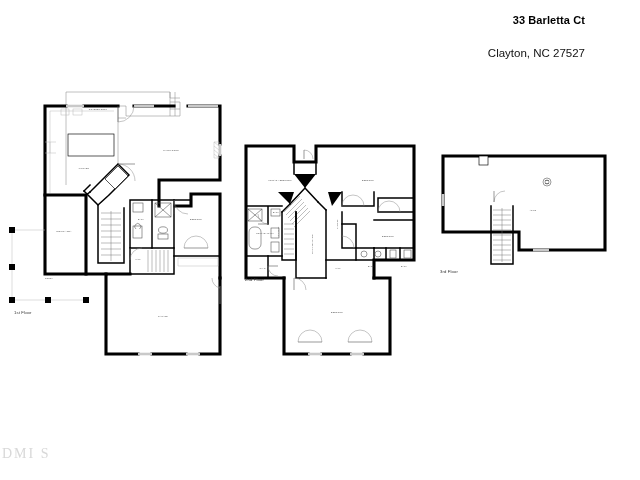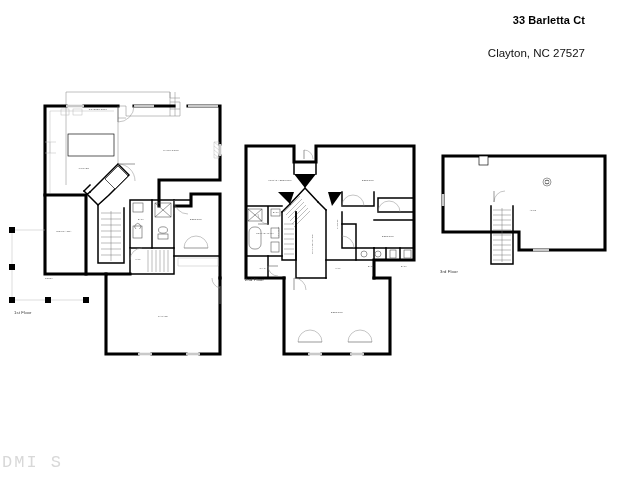--- a/index.html
+++ b/index.html
@@ -35,25 +35,25 @@
     font-size: 11.5px;
     font-weight: normal;
     color: #111;
     margin-top: 18px;
   }
 
   
   #watermark {
     position: absolute;
     left: 2px;
-    bottom: 8px;
-    font-size: 17px;
+    bottom: 18px;
+    font-size: 14px;
     letter-spacing: 2px;
     color: #d8d8d8;
-    font-family: Liberation Mono, monospace;
+    font-family: Liberation Serif, serif;
     user-select: none;
   }
 
   
   .plan {
     position: absolute;
   }
   .plan svg {
     display: block;
     overflow: visible;

